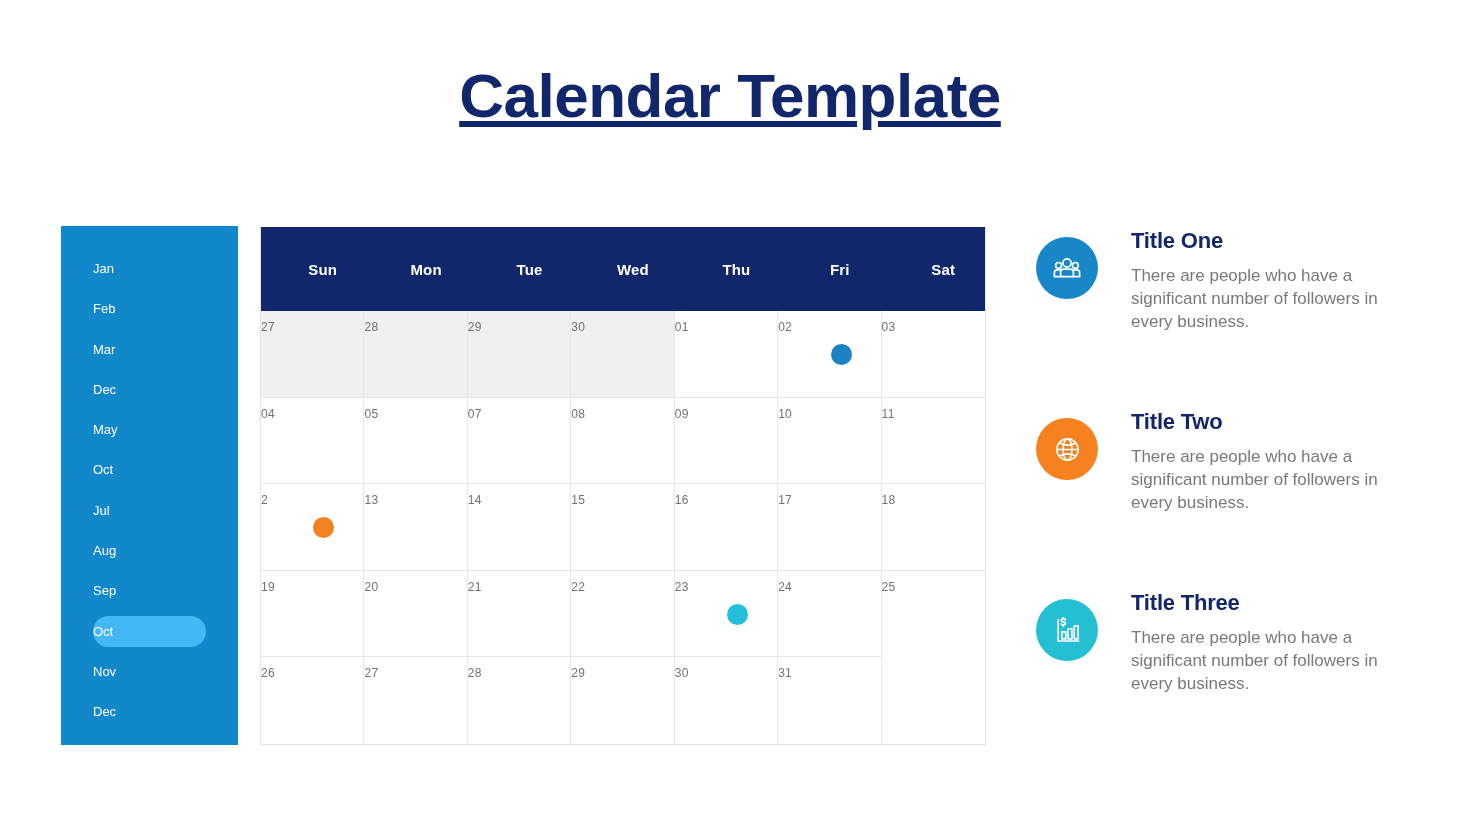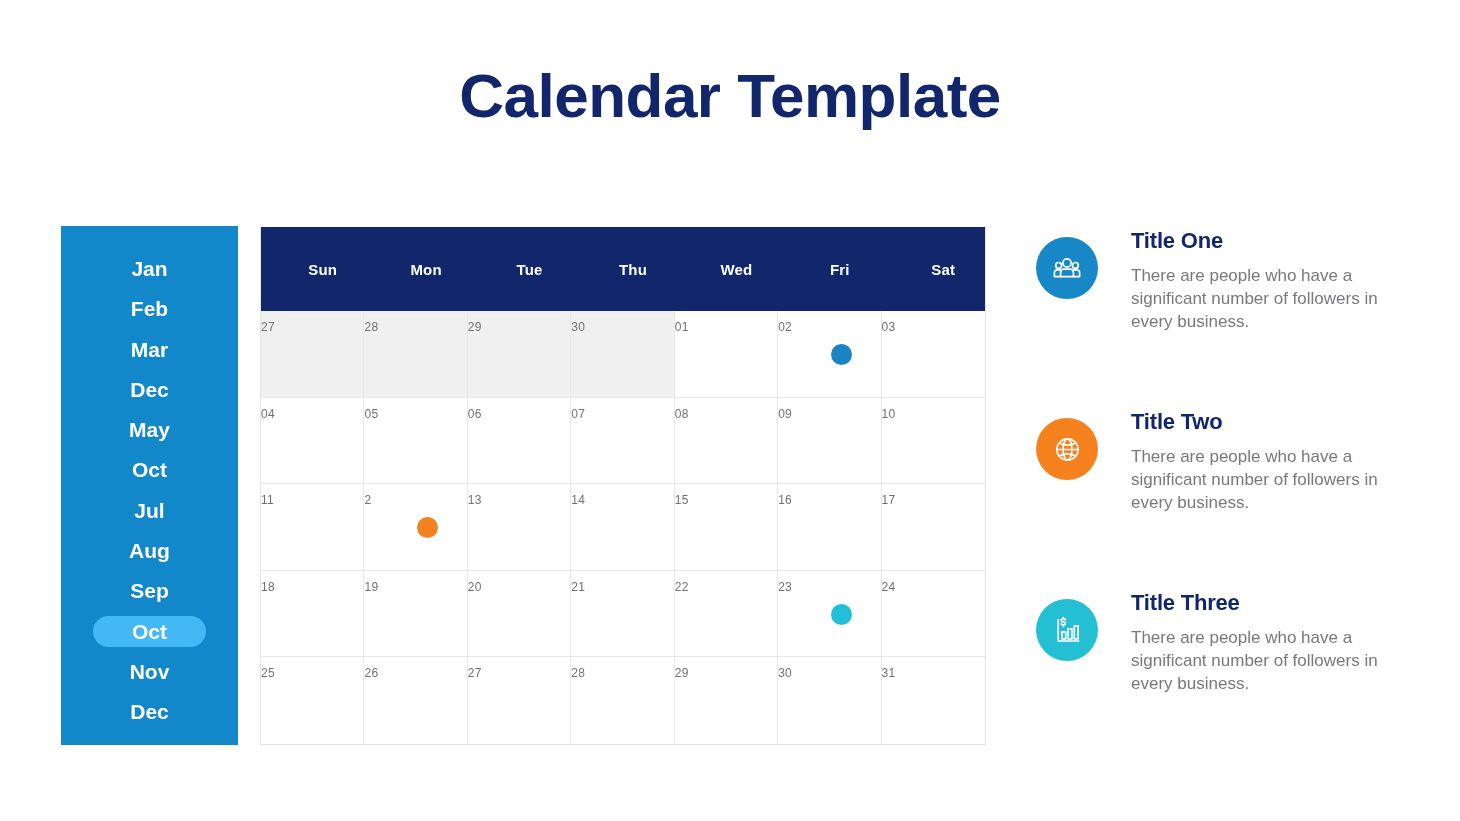--- a/index.html
+++ b/index.html
@@ -24,20 +24,21 @@
     position: absolute;
     top: 62px;
     left: 0;
     width: 1460px;
     text-align: center;
     font-size: 62px;
     font-weight: 700;
     letter-spacing: -0.5px;
     color: #11266b;
     line-height: 1.1;
+    text-decoration: underline;
   }
 
   
   .month-rail {
     position: absolute;
     left: 61px;
     top: 226px;
     width: 177px;
     height: 519px;
     background: #1287c9;
@@ -45,24 +46,24 @@
     flex-direction: column;
     align-items: center;
     justify-content: flex-start;
     padding-top: 27px;
   }
 
   .month-item {
     width: 113px;
     height: 31px;
     line-height: 31px;
-    text-align: center;
+    text-align: left;
     color: #ffffff;
-    font-size: 21px;
-    font-weight: 700;
+    font-size: 13px;
+    font-weight: 400;
     border-radius: 16px;
     margin-bottom: 9.3px;
     user-select: none;
   }
 
   .month-item.active {
     background: #44b7f5;
   }
 
   
@@ -200,22 +201,22 @@
       <div class="month-item active">Oct</div>
       <div class="month-item">Nov</div>
       <div class="month-item">Dec</div>
     </div>
 
   <div class="calendar">
     <div class="cal-head" id="cal-head">
         <div>Sun</div>
         <div>Mon</div>
         <div>Tue</div>
+        <div>Wed</div>
         <div>Thu</div>
-        <div>Wed</div>
         <div>Fri</div>
         <div>Sat</div>
       </div>
     <div class="cal-body" id="cal-body">
         <div class="cell muted">
           <span class="num">27</span>
         </div>
         <div class="cell muted">
           <span class="num">28</span>
         </div>
@@ -233,23 +234,20 @@
           <span class="dot" style="background: rgb(27, 131, 196);"></span>
         </div>
         <div class="cell">
           <span class="num">03</span>
         </div>
         <div class="cell">
           <span class="num">04</span>
         </div>
         <div class="cell">
           <span class="num">05</span>
-        </div>
-        <div class="cell">
-          <span class="num">06</span>
         </div>
         <div class="cell">
           <span class="num">07</span>
         </div>
         <div class="cell">
           <span class="num">08</span>
         </div>
         <div class="cell">
           <span class="num">09</span>
         </div>

